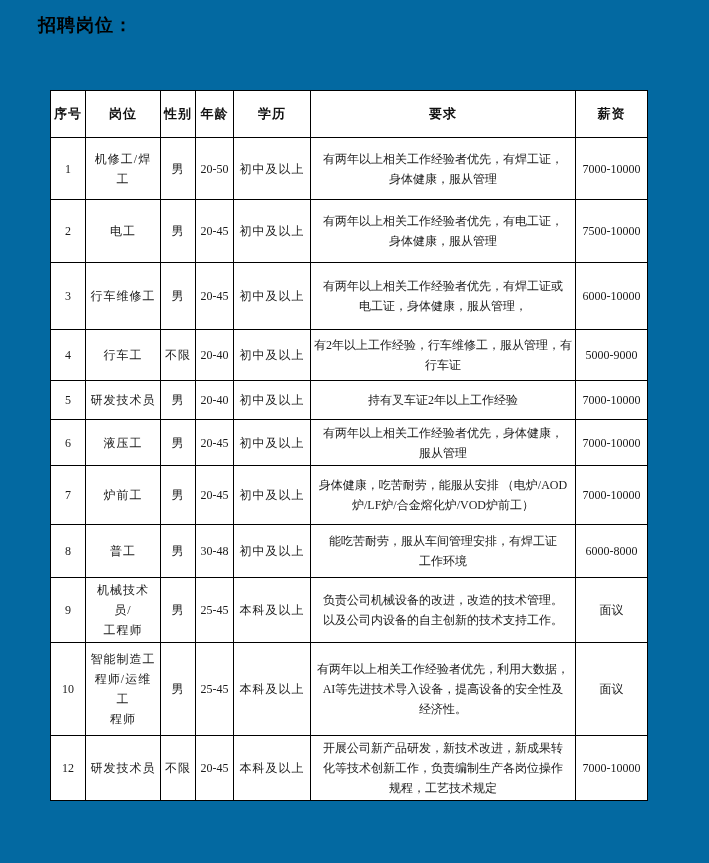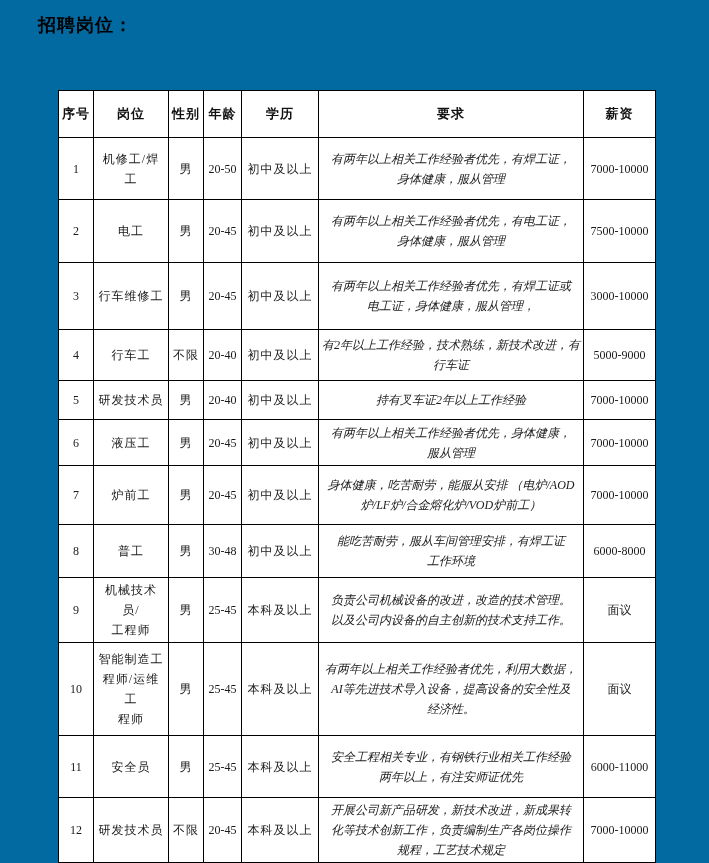--- a/index.html
+++ b/index.html
@@ -22,21 +22,21 @@
     top: 13px;
     margin: 0;
     font-family: "Liberation Sans", "DejaVu Sans", sans-serif;
     font-weight: bold;
     font-size: 18px;
     letter-spacing: 1px;
     color: #000000;
   }
   table.jobs {
     position: absolute;
-    left: 58px;
+    left: 50px;
     top: 90px;
     width: 597px;
     border-collapse: collapse;
     table-layout: fixed;
     background: #ffffff;
   }
   table.jobs th,
   table.jobs td {
     border: 1px solid #000000;
     text-align: center;
@@ -51,21 +51,21 @@
     font-size: 13px;
     letter-spacing: 1px;
     color: #111111;
   }
   table.jobs td {
     font-size: 12px;
     color: #1a1a1a;
   }
   td.col-no, td.col-age, td.col-salary { letter-spacing: 0; font-size: 12.5px; }
   td.col-position, td.col-gender, td.col-education { letter-spacing: 1px; }
-  td.col-requirements { letter-spacing: 0; font-style: italic; }
+  td.col-requirements { letter-spacing: 0; }
 
   
   thead tr { height: 47px; }
   tbody tr:nth-child(1)  { height: 62px; }
   tbody tr:nth-child(2)  { height: 63px; }
   tbody tr:nth-child(3)  { height: 67px; }
   tbody tr:nth-child(4)  { height: 51px; }
   tbody tr:nth-child(5)  { height: 39px; }
   tbody tr:nth-child(6)  { height: 46px; }
   tbody tr:nth-child(7)  { height: 59px; }
@@ -132,29 +132,29 @@
           <td class="col-salary">7500-10000</td>
         </tr>
         <tr>
           <td class="col-no">3</td>
           <td class="col-position">行车维修工</td>
           <td class="col-gender">男</td>
           <td class="col-age">20-45</td>
           <td class="col-education">初中及以上</td>
           <td class="col-requirements">有两年以上相关工作经验者优先，有焊工证或
 电工证，身体健康，服从管理，</td>
-          <td class="col-salary">3000-10000</td>
+          <td class="col-salary">6000-10000</td>
         </tr>
         <tr>
           <td class="col-no">4</td>
           <td class="col-position">行车工</td>
           <td class="col-gender">不限</td>
           <td class="col-age">20-40</td>
           <td class="col-education">初中及以上</td>
-          <td class="col-requirements">有2年以上工作经验，技术熟练，新技术改进，有
+          <td class="col-requirements">有2年以上工作经验，行车维修工，服从管理，有
 行车证</td>
           <td class="col-salary">5000-9000</td>
         </tr>
         <tr>
           <td class="col-no">5</td>
           <td class="col-position">研发技术员</td>
           <td class="col-gender">男</td>
           <td class="col-age">20-40</td>
           <td class="col-education">初中及以上</td>
           <td class="col-requirements">持有叉车证2年以上工作经验</td>
@@ -208,30 +208,20 @@
 程师</td>
           <td class="col-gender">男</td>
           <td class="col-age">25-45</td>
           <td class="col-education">本科及以上</td>
           <td class="col-requirements">有两年以上相关工作经验者优先，利用大数据，
 AI等先进技术导入设备，提高设备的安全性及
 经济性。</td>
           <td class="col-salary">面议</td>
         </tr>
         <tr>
-          <td class="col-no">11</td>
-          <td class="col-position">安全员</td>
-          <td class="col-gender">男</td>
-          <td class="col-age">25-45</td>
-          <td class="col-education">本科及以上</td>
-          <td class="col-requirements">安全工程相关专业，有钢铁行业相关工作经验
-两年以上，有注安师证优先</td>
-          <td class="col-salary">6000-11000</td>
-        </tr>
-        <tr>
           <td class="col-no">12</td>
           <td class="col-position">研发技术员</td>
           <td class="col-gender">不限</td>
           <td class="col-age">20-45</td>
           <td class="col-education">本科及以上</td>
           <td class="col-requirements">开展公司新产品研发，新技术改进，新成果转
 化等技术创新工作，负责编制生产各岗位操作
 规程，工艺技术规定</td>
           <td class="col-salary">7000-10000</td>
         </tr>

